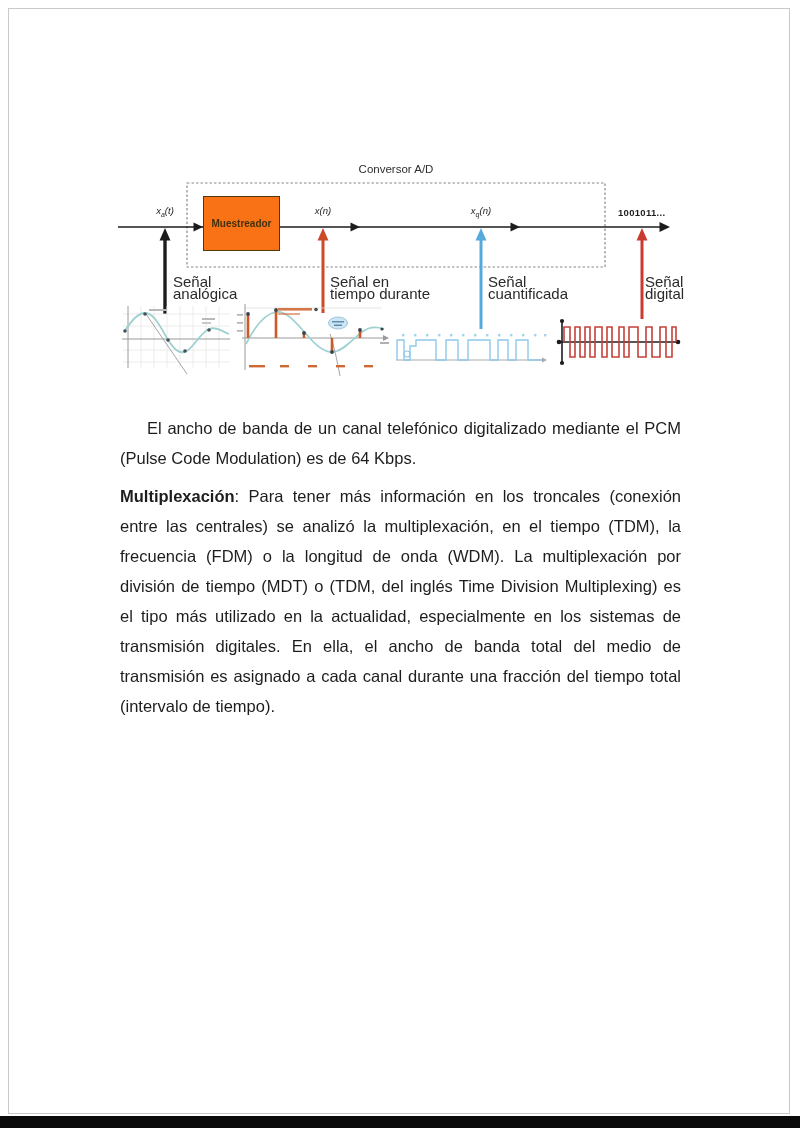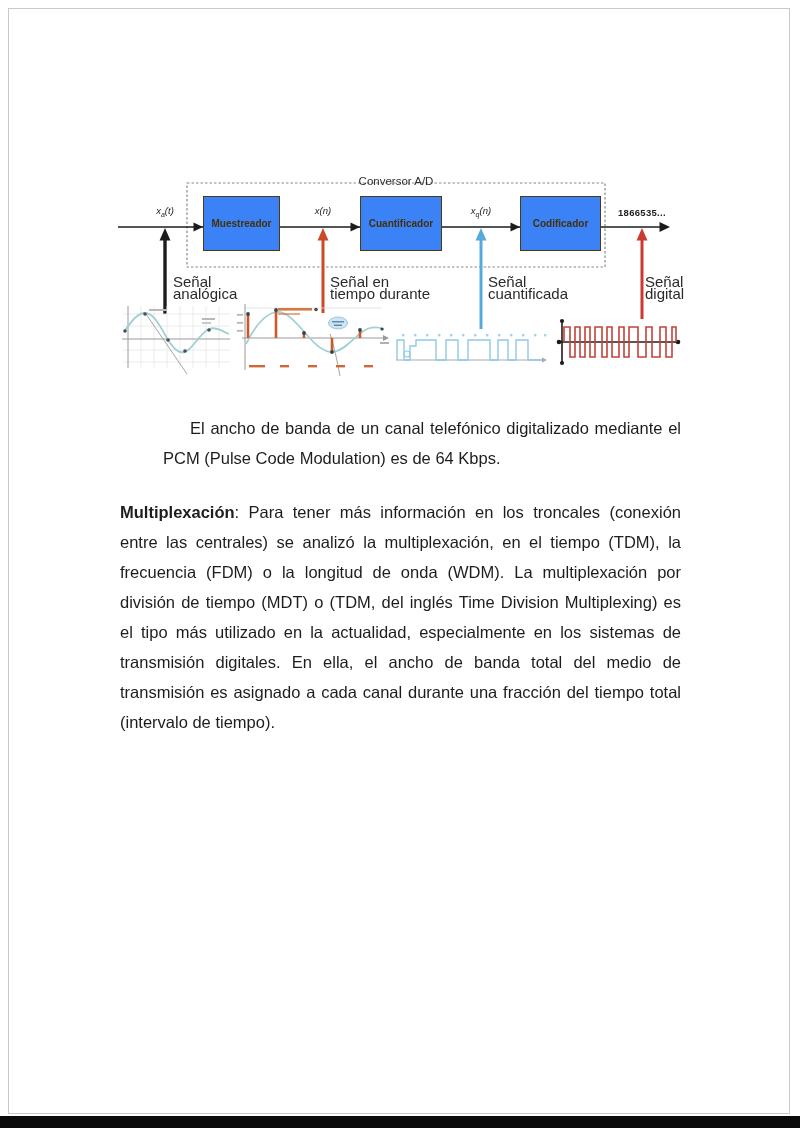--- a/index.html
+++ b/index.html
@@ -5,22 +5,22 @@
   html,body{margin:0;padding:0;background:#ffffff;}
   body{width:800px;height:1128px;position:relative;font-family:"Liberation Sans",sans-serif;overflow:hidden;}
 
   .page-border{position:absolute;left:8px;top:8px;width:782px;height:1106px;border:1px solid #c9c9c9;box-sizing:border-box;}
   .bottom-bar{position:absolute;left:0;bottom:0;width:800px;height:12px;background:#0a0a0a;}
 
   
   .diagram{position:absolute;left:110px;top:162px;width:580px;height:220px;}
   .dlines{position:absolute;left:0;top:0;}
   .dtitle{position:absolute;left:186px;top:1px;width:200px;text-align:center;
-          font-size:11.5px;color:#2e2e2e;margin-top:12px;}
-  .block{position:absolute;top:34px;height:55px;background:#3b82f6;border:1.6px solid #4f3a0d;
+          font-size:11.5px;color:#2e2e2e;}
+  .block{position:absolute;top:34px;height:55px;background:#f97316;border:1.6px solid #4f3a0d;
          box-sizing:border-box;display:flex;align-items:center;justify-content:center;
          font-size:10px;font-weight:700;color:#44300a;}
   .b1{left:93px;width:77px;}
   .b2{left:250px;width:82px;}
   .b3{left:410px;width:81px;}
   .sig{position:absolute;top:43px;width:60px;text-align:center;font-size:9.5px;
        font-style:italic;color:#1f1f1f;}
   .sig sub{font-size:7px;}
   .sig-in{left:25px;} .sig-x{left:183px;text-align:center;} .sig-q{left:341px;}
   .sig-out{position:absolute;left:508px;top:45px;width:72px;font-size:9.5px;font-weight:600;
@@ -28,22 +28,22 @@
   .stage{position:absolute;top:114px;font-size:15px;line-height:11.5px;color:#2a2a2a;
          white-space:pre-line;}
   .s1{left:63px;} .s2{left:220px;} .s3{left:378px;} .s4{left:535px;}
   .plot{position:absolute;}
   .p1{left:8px;top:140px;} .p2{left:122px;top:134px;} .p3{left:284px;top:164px;} .p4{left:444px;top:152px;}
 
   
   .textblock{position:absolute;left:120px;top:413px;width:561px;font-size:16.5px;
              line-height:30px;color:#1d1d1d;text-align:justify;}
   .textblock p{margin:0;}
-  #p1{text-indent:27px;margin-left:43px;}
-  #p2{margin-top:24px;}
+  #p1{text-indent:27px;}
+  #p2{margin-top:8px;}
   #p2 b{font-weight:700;}
 </style>
 </head>
 <body>
 
 <div class="page-border"></div>
 
 <div class="diagram">
 
   <svg class="dlines" width="580" height="220" viewBox="0 0 580 220">
@@ -60,27 +60,25 @@
     <path d="M213,66 l-5.5,12.5 h11 z" fill="#cc4a27"></path>
     <line x1="371" y1="167" x2="371" y2="77" stroke="#56aadb" stroke-width="3"></line>
     <path d="M371,66 l-5.5,12.5 h11 z" fill="#56aadb"></path>
     <line x1="532" y1="157" x2="532" y2="77" stroke="#cb3a31" stroke-width="3"></line>
     <path d="M532,66 l-5.5,12.5 h11 z" fill="#cb3a31"></path>
   </svg>
 
   <div class="dtitle">Conversor A/D</div>
 
   <div class="block b1">Muestreador</div>
-  <div class="block b2">Cuantificador</div>
-  <div class="block b3">Codificador</div>
 
   <div class="sig sig-in"><span>x</span><sub>a</sub><span>(t)</span></div>
   <div class="sig sig-x"><span>x</span><sub></sub><span>(n)</span></div>
   <div class="sig sig-q"><span>x</span><sub>q</sub><span>(n)</span></div>
-  <div class="sig-out">1866535...</div>
+  <div class="sig-out">1001011...</div>
 
   <div class="stage s1">Señal
 analógica</div>
   <div class="stage s2">Señal en
 tiempo durante</div>
   <div class="stage s3">Señal
 cuantificada</div>
   <div class="stage s4">Señal
 digital</div>
 

